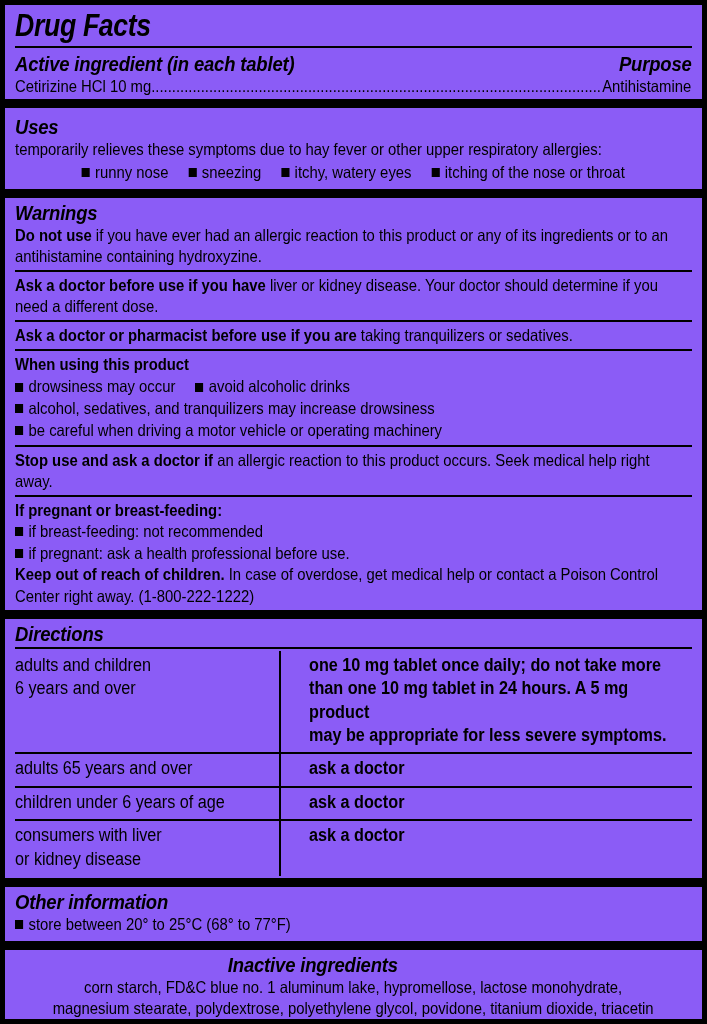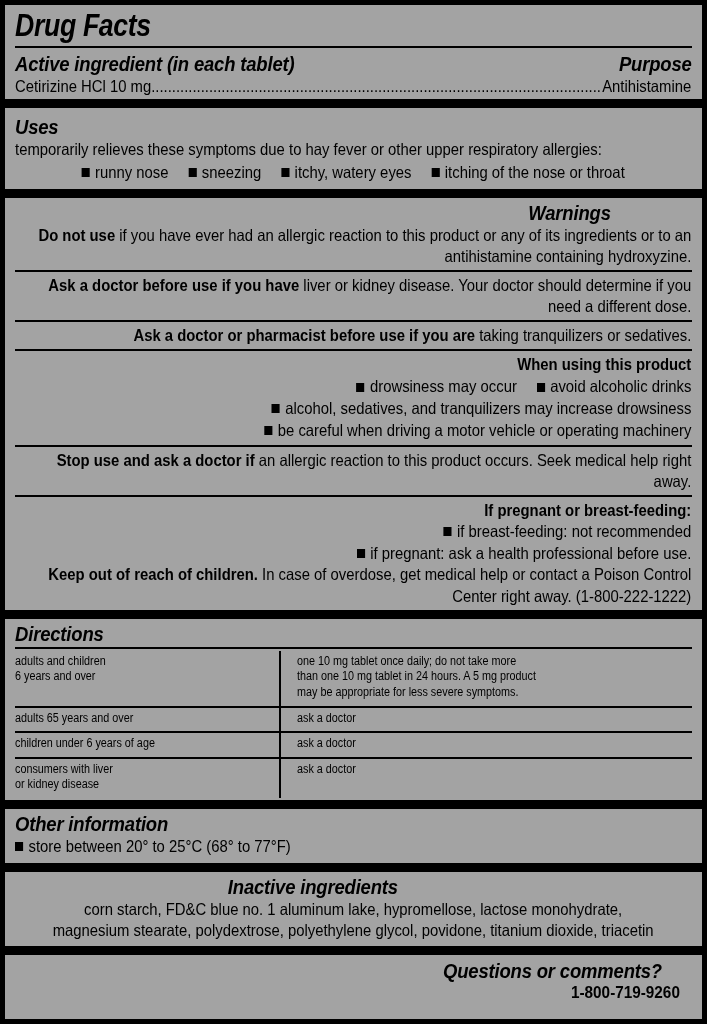--- a/index.html
+++ b/index.html
@@ -12,21 +12,21 @@
     font-family: "Liberation Sans", "DejaVu Sans", sans-serif;
     color: #000000;
     -webkit-font-smoothing: antialiased;
   }
 
   .label {
     position: relative;
     width: 707px;
     height: 1024px;
     box-sizing: border-box;
-    background: #a3a3a3;
+    background: #8b5cf6;
     border: 5px solid #000000;
     overflow: hidden;
   }
 
   .inner {
     box-sizing: border-box;
     width: 100%;
     height: 100%;
     padding: 0;
   }
@@ -154,39 +154,40 @@
     height: 9px;
     background: #000;
     margin-right: 6px;
     vertical-align: 0.04em;
   }
 
   
   .dir-table {
     width: 100%;
     border-collapse: collapse;
-    font-size: 12px;
+    font-size: 18px;
     line-height: 1.3;
     table-layout: fixed;
   }
   .dir-table td {
     vertical-align: top;
     padding: 3px 6px 5px 0;
     border-bottom: 2px solid #000;
   }
   .dir-table tr:last-child td {
     border-bottom: none;
   }
   .dir-table td.c1 {
     width: 258px;
     border-right: 2px solid #000;
     padding-left: 0;
   }
   .dir-table td.c2 {
-    padding-left: 16px;
+    padding-left: 28px;
+    font-weight: bold;
   }
   .dir-cell-inner {
     transform: scaleX(0.9);
     transform-origin: left top;
     width: 111%;
   }
 
   .qline {
     display: flex;
     align-items: flex-end;
@@ -238,21 +239,21 @@
     <div class="block" style="padding-top:6px;padding-bottom:5px;">
       <div class="hdr">Uses</div>
       <div class="body-text">temporarily relieves these symptoms due to hay fever or other upper respiratory allergies:</div>
       <div class="bullets inline" style="margin-top:2px;">
         <span class="li"><span class="sq"></span><span>runny nose</span></span><span class="li"><span class="sq"></span><span>sneezing</span></span><span class="li"><span class="sq"></span><span>itchy, watery eyes</span></span><span class="li"><span class="sq"></span><span>itching of the nose or throat</span></span>
       </div>
     </div>
 
     <div class="bar"></div>
 
-    <div class="block" style="padding-top:2px;padding-bottom:3px;text-align:right;">
+    <div class="block" style="padding-top:2px;padding-bottom:3px;">
       <div class="hdr">Warnings</div>
 
       <div class="body-text">
         <span class="b">Do not use</span><span> if you have ever had an allergic reaction to this product or any of its ingredients or to an antihistamine containing hydroxyzine.</span>
       </div>
 
       <div class="rule"></div>
 
       <div class="body-text">
         <span class="b">Ask a doctor before use if you have</span><span> liver or kidney disease. Your doctor should determine if you need a different dose.</span>

